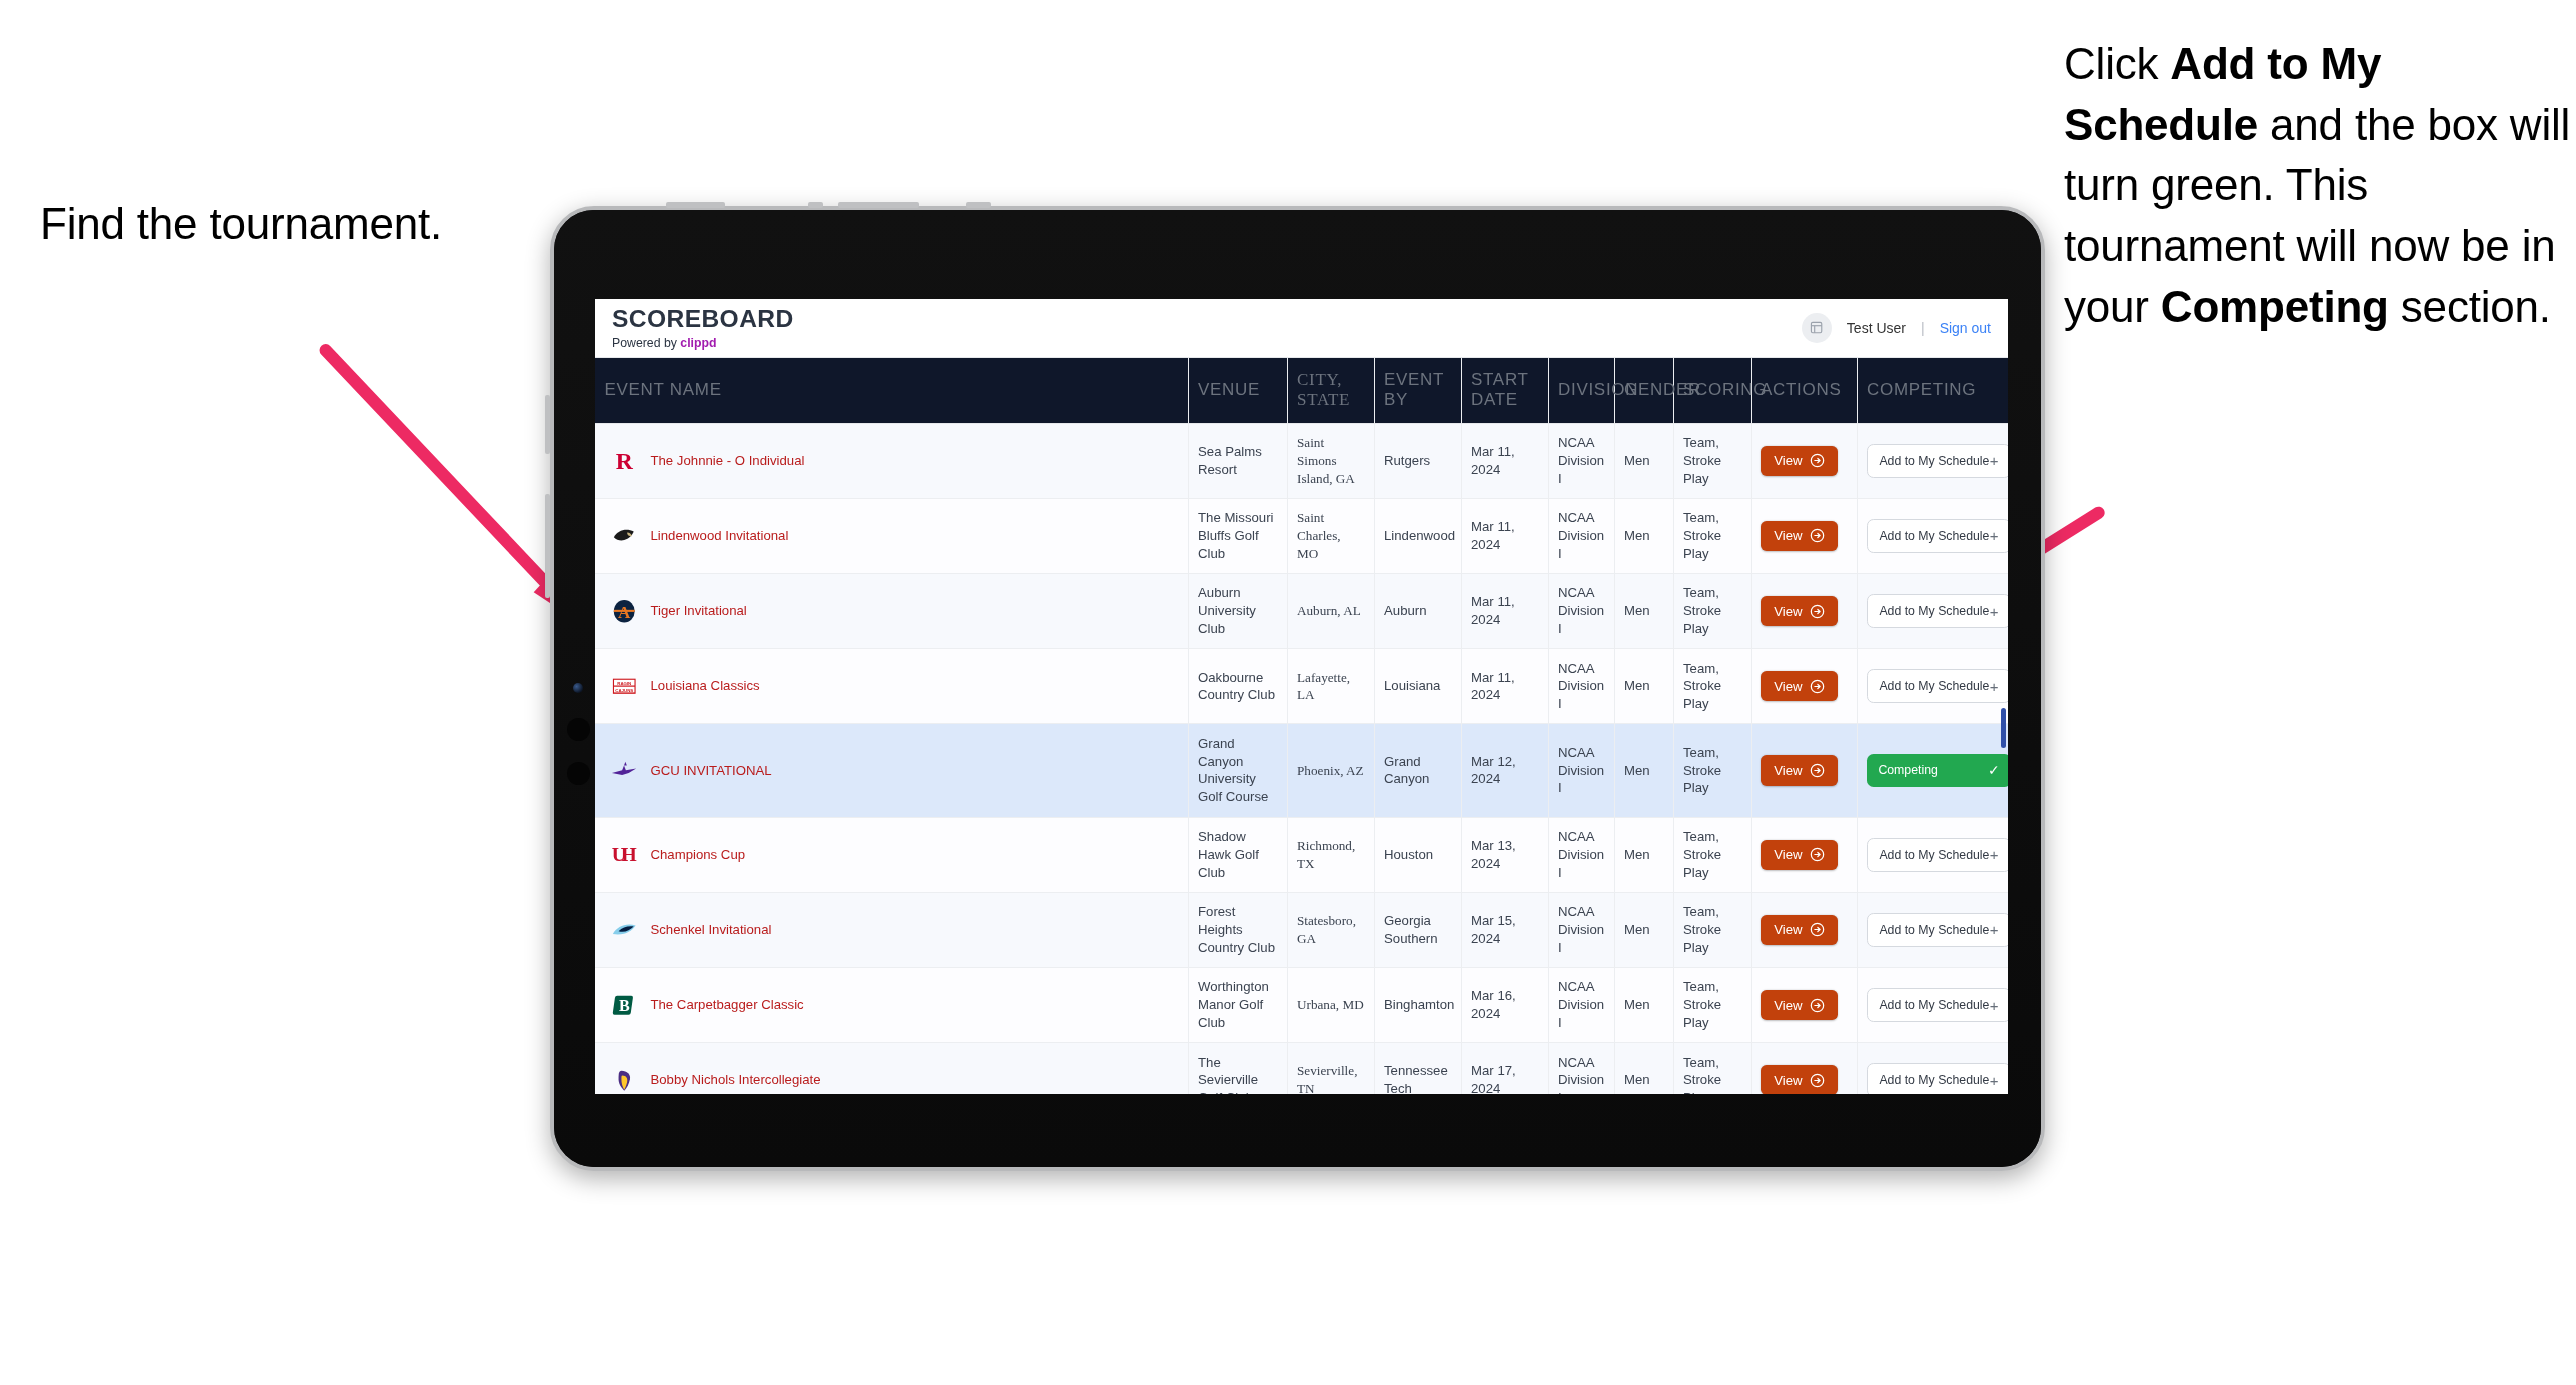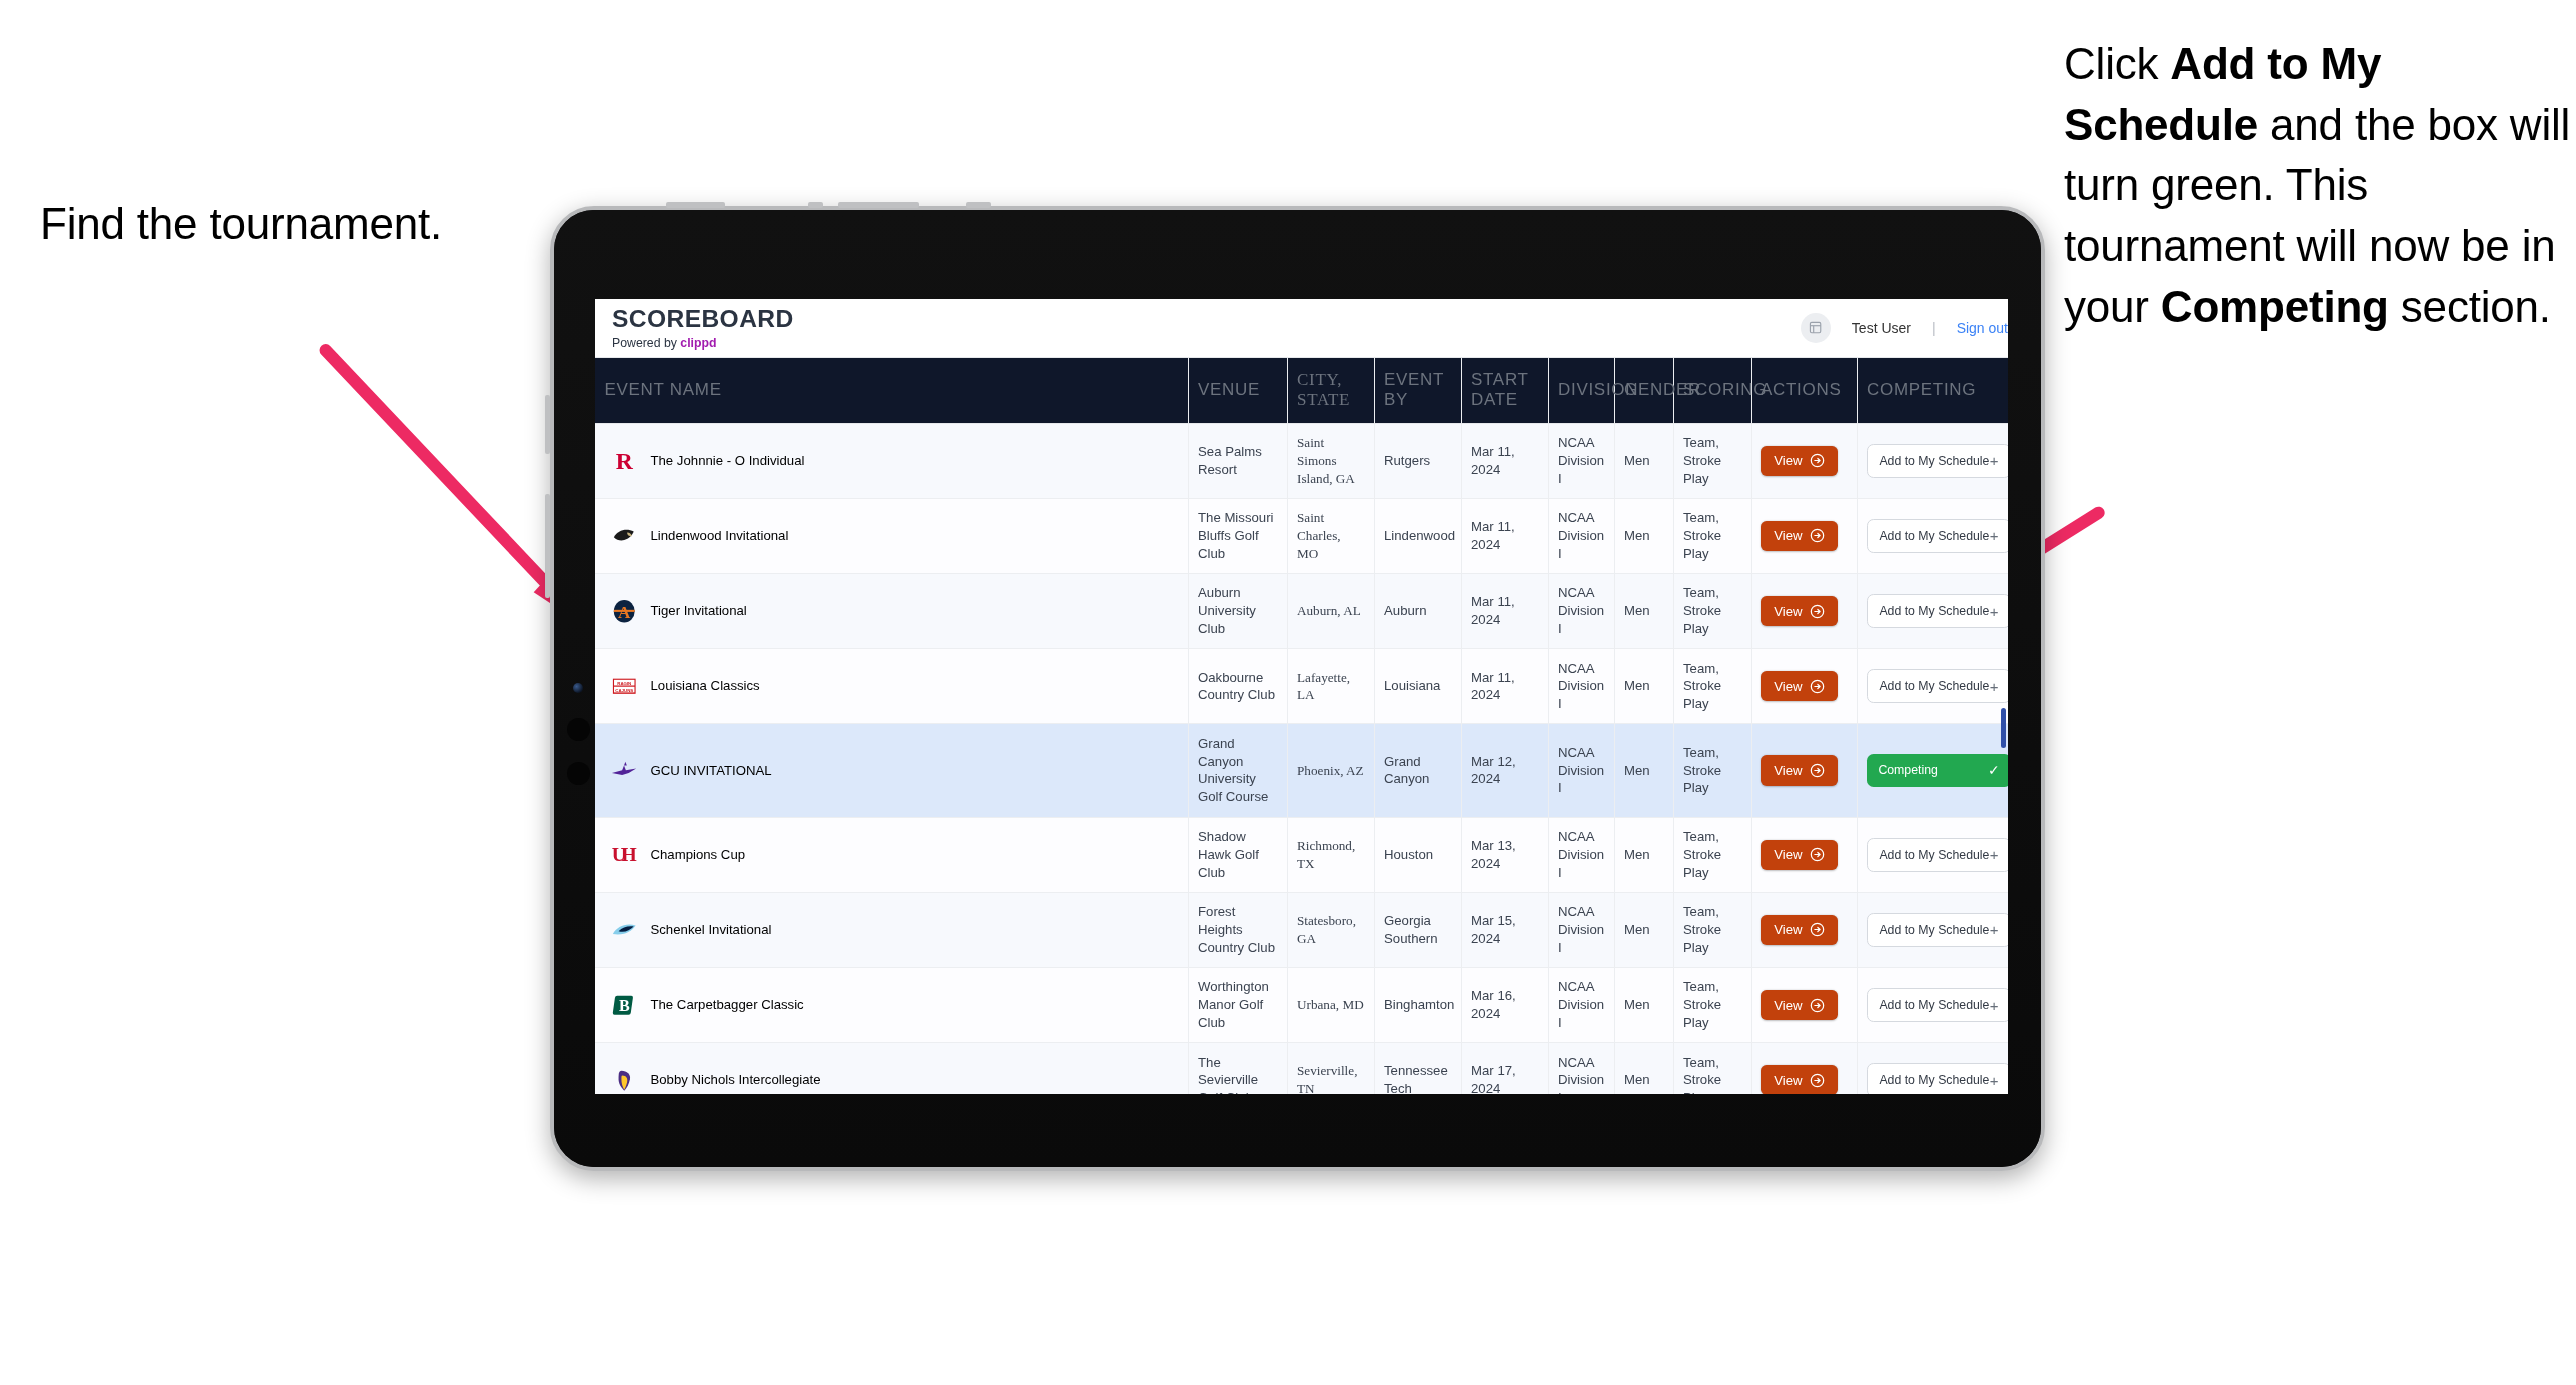--- a/index.html
+++ b/index.html
@@ -99,21 +99,21 @@
     padding: 0 21px 15px 21px; height: 100%;
     display:flex; align-items:center; cursor:pointer;
     font-weight: 400;
   }
   .nav-item.active {
     border-bottom: 3.8px solid #1c2430; font-weight: 400;
   }
 
   .topbar-right {
     margin-left:auto; display:flex; align-items:center;
-    gap: 21px; font-size:14px; color:#333;
+    gap: 15px; padding-right: 17px; font-size:14px; color:#333;
   }
   .avatar {
     width:30px; height:30px; border-radius:50%;
     background:#eceef1; display:flex; align-items:center; justify-content:center;
     color:#9aa1ab; font-size:14px;
   }
   .topbar-right .sep { color:#b9bec5; }
   .topbar-right a { color:#3b82f6; text-decoration:none; cursor:pointer; }
 
   
@@ -136,21 +136,21 @@
     line-height: 1.35;
   }
   .tbl tbody td:last-child { border-right:none; }
   .tbl tbody tr { background:#f7f9fd; }
   .tbl tbody tr.alt { background:#fdfdff; }
   .tbl tbody tr.selected { background:#dce8fa; }
 
   .ev-cell { display:flex; align-items:center; gap: 12.3px; padding-left: 5.7px; }
   .logo { width: 28px; height: 28px; flex: 0 0 28px; display:flex; align-items:center; justify-content:center; }
   .logo svg { display:block; }
-  .ev-name { font-size: 13.2px; color:#000000; }
+  .ev-name { font-size: 13.2px; color:#b91c1c; }
 
   .c-venue { width: 99px; }
   .c-city  { width: 87px; font-family: Liberation Serif, serif; }
   .c-host  { width: 87px; }
   .c-date  { width: 87px; }
   .c-div   { width: 66px; }
   .c-gen   { width: 59px; }
   .c-score { width: 78px; }
   .c-act   { width: 106px; }
   .c-comp  { width: 151px; }

